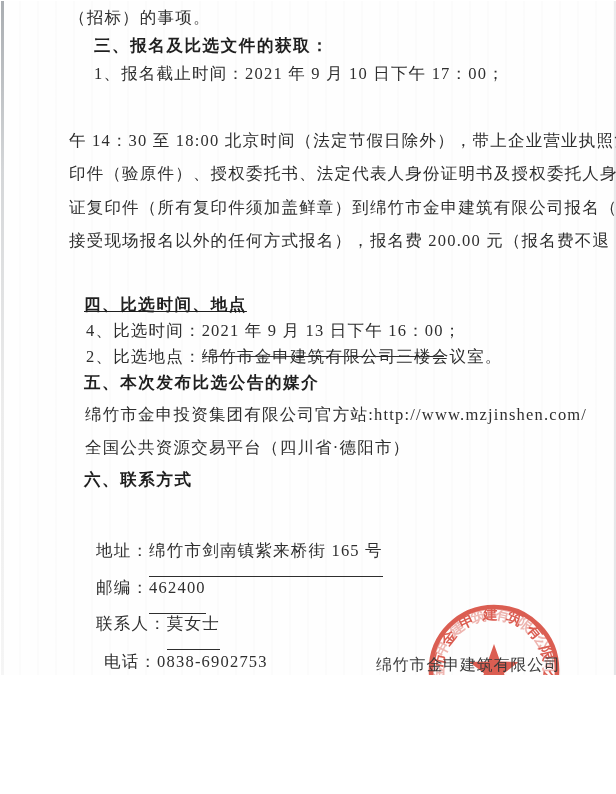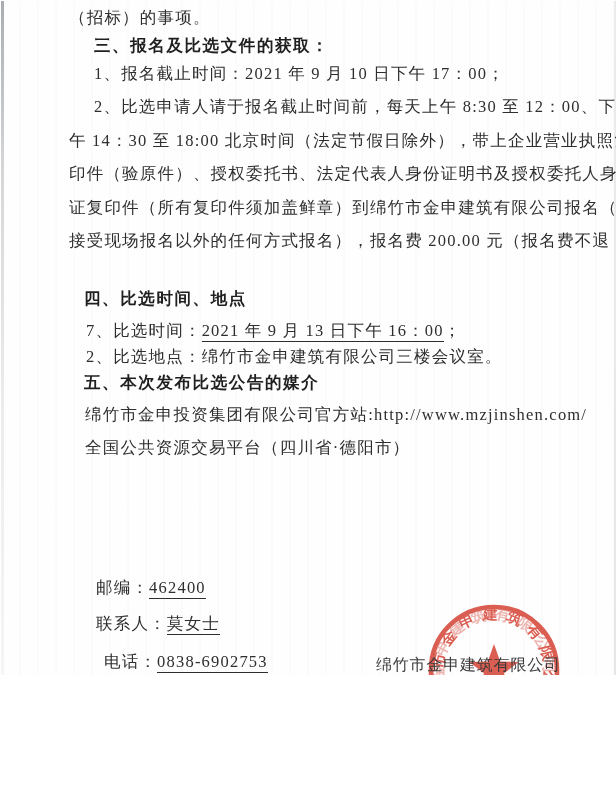--- a/index.html
+++ b/index.html
@@ -22,21 +22,21 @@
     background:linear-gradient(180deg,#ececee 0%,#e4e6e8 100%);
   }
   .ln{
     position:absolute;
     font-size:16.5px;
     letter-spacing:1.2px;
     white-space:nowrap;
     color:#2e2e2e;
   }
   .bold{font-weight:700;color:#1f1f1f;letter-spacing:1.6px;}
-  .ul{border-bottom:1px solid #2e2e2e;padding-bottom:1px;}
+  .ul{border-bottom:1px solid #2e2e2e;padding-bottom:16px;}
   .sig{color:#3a3a3a;}
   .pagenum{
     position:absolute;left:0;right:0;top:729px;
     text-align:center;font-size:11px;color:#5c6668;letter-spacing:0;
   }
   .stamp{
     position:absolute;
     left:420px;top:596px;
     width:146px;height:146px;
     color:#d8473a;
@@ -62,35 +62,36 @@
 <body>
 
 <div class="page">
   <div class="scan-edge-left"></div>
   <div class="scan-edge-right"></div>
 
   <div class="ln" style="top:6px;left:68px;">（招标）的事项。</div>
 
   <div class="ln bold" style="top:34px;left:93px;">三、报名及比选文件的获取：</div>
   <div class="ln" style="top:62px;left:93px;">1、报名截止时间：2021 年 9 月 10 日下午 17：00；</div>
-  <div class="ln" style="top:95px;left:93px;">2、比选申请人请于报名截止时间前，每天上午 8:30 至 12：00、下</div>
   <div class="ln" style="top:129px;left:68px;">午 14：30 至 18:00 北京时间（法定节假日除外），带上企业营业执照复</div>
   <div class="ln" style="top:162px;left:68px;">印件（验原件）、授权委托书、法定代表人身份证明书及授权委托人身份</div>
   <div class="ln" style="top:196px;left:68px;">证复印件（所有复印件须加盖鲜章）到绵竹市金申建筑有限公司报名（不</div>
   <div class="ln" style="top:229px;left:68px;">接受现场报名以外的任何方式报名），报名费 200.00 元（报名费不退，</div>
 
-  <div class="ln bold" style="top:287px;left:83px;">四、比选时间、地点</div>
-  <div class="ln" style="top:319px;left:85px;"><span>7、比选时间：</span><span class="ul">2021 年 9 月 13 日下午 16：00</span><span>；</span></div>
+  <div class="ln bold" style="top:293px;left:83px;text-decoration:underline;">四、比选时间、地点</div>
+  <div class="ln" style="top:319px;left:85px;"><span>4、比选时间：</span><span class="ul">2021 年 9 月 13 日下午 16：00</span><span>；</span></div>
   <div class="ln" style="top:345px;left:85px;">2、比选地点：绵竹市金申建筑有限公司三楼会议室。</div>
 
   <div class="ln" style="top:403px;left:84px;">绵竹市金申投资集团有限公司官方站:http://www.mzjinshen.com/</div>
   <div class="ln bold" style="top:371px;left:83px;">五、本次发布比选公告的媒介</div>
   <div class="ln" style="top:436px;left:84px;">全国公共资源交易平台（四川省·德阳市）</div>
 
+  <div class="ln bold" style="top:468px;left:83px;">六、联系方式</div>
 
+  <div class="ln" style="top:539px;left:95px;"><span>地址：</span><span class="ul">绵竹市剑南镇紫来桥街 165 号</span></div>
   <div class="ln" style="top:576px;left:95px;"><span>邮编：</span><span class="ul">462400</span></div>
   <div class="ln" style="top:612px;left:95px;font-family:Liberation Serif, serif;"><span>联系人：</span><span class="ul">莫女士</span></div>
   <div class="ln" style="top:650px;left:103px;"><span>电话：</span><span class="ul">0838-6902753</span></div>
 
   <svg class="stamp" viewBox="-73 -73 146 146" aria-hidden="true" style="color: rgb(216, 71, 58);">
     <defs>
       <path id="arcTop" d="M -37,34 A 50.5,50.5 0 1 1 37,34" fill="none"></path>
       <path id="arcBottom" d="M -43,25 A 49.5,49.5 0 0 0 43,25" fill="none"></path>
     </defs>
     <circle r="63" fill="none" stroke="currentColor" stroke-width="4.6"></circle>

